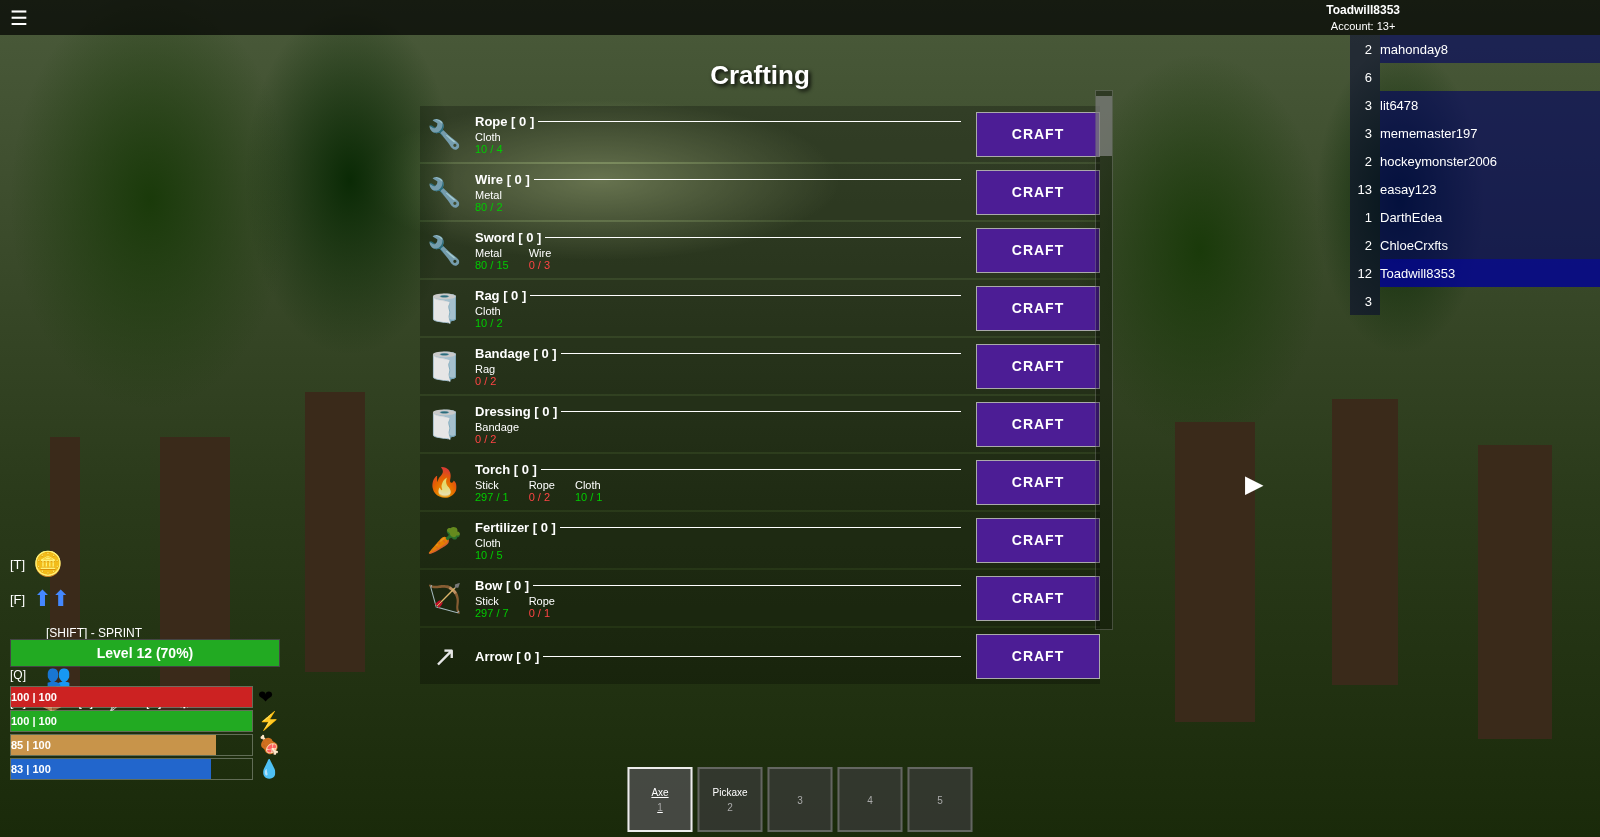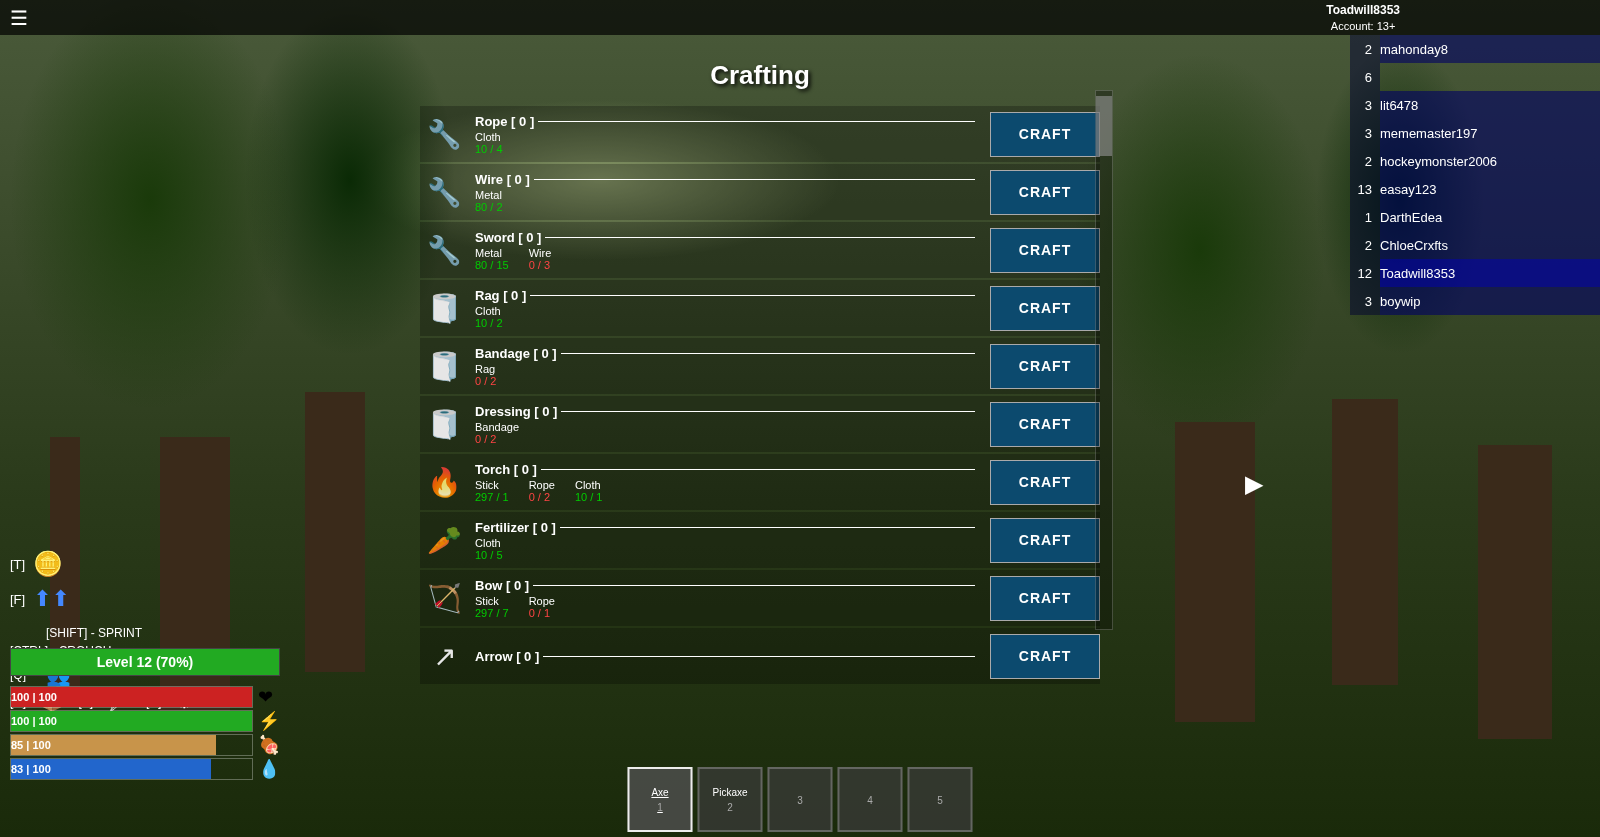--- a/index.html
+++ b/index.html
@@ -142,23 +142,23 @@
       color: white;
       font-size: 11px;
     }
     .ingredient-count {
       font-size: 11px;
     }
     .ingredient-count.has { color: #00cc00; }
     .ingredient-count.missing { color: #ff4444; }
 
     .craft-button {
-      width: 110px;
+      width: 124px;
       height: 45px;
-      background: #0c4a6e;
+      background: #4c1d95;
       border: 1px solid #aaa;
       color: white;
       font-size: 14px;
       font-weight: bold;
       letter-spacing: 1px;
       cursor: pointer;
       flex-shrink: 0;
       margin-left: 10px;
     }
 
@@ -208,21 +208,21 @@
     .level-bar {
       background: #22aa22;
       height: 28px;
       display: flex;
       align-items: center;
       justify-content: center;
       color: white;
       font-size: 14px;
       font-weight: bold;
       border: 1px solid #444;
-      margin-bottom: 10px;
+      margin-bottom: 19px;
       width: 100%;
     }
     .stat-bar-row {
       display: flex;
       align-items: center;
       gap: 5px;
       margin-bottom: 2px;
     }
     .stat-bar-bg {
       height: 22px;
@@ -653,17 +653,16 @@
     <div class="score-row">
       <div class="score-num">2</div>
       <div class="score-name">ChloeCrxfts</div>
     </div>
     <div class="score-row highlighted">
       <div class="score-num">12</div>
       <div class="score-name">Toadwill8353</div>
     </div>
     <div class="score-row">
       <div class="score-num">3</div>
-      <div class="score-name">boywip</div>
     </div>
   </div>
 
 <div id="cursor">▶</div>
 
 </body></html>

